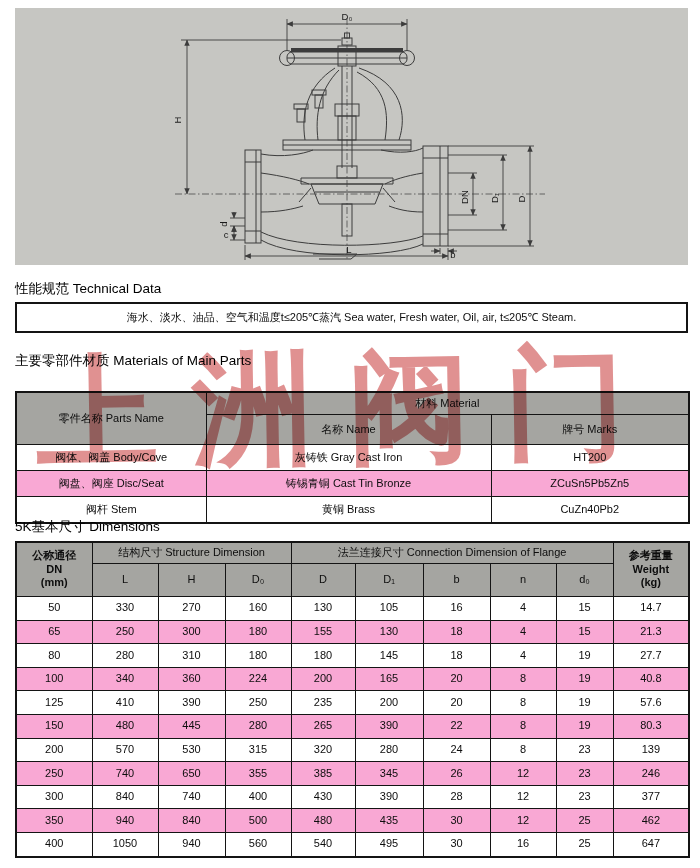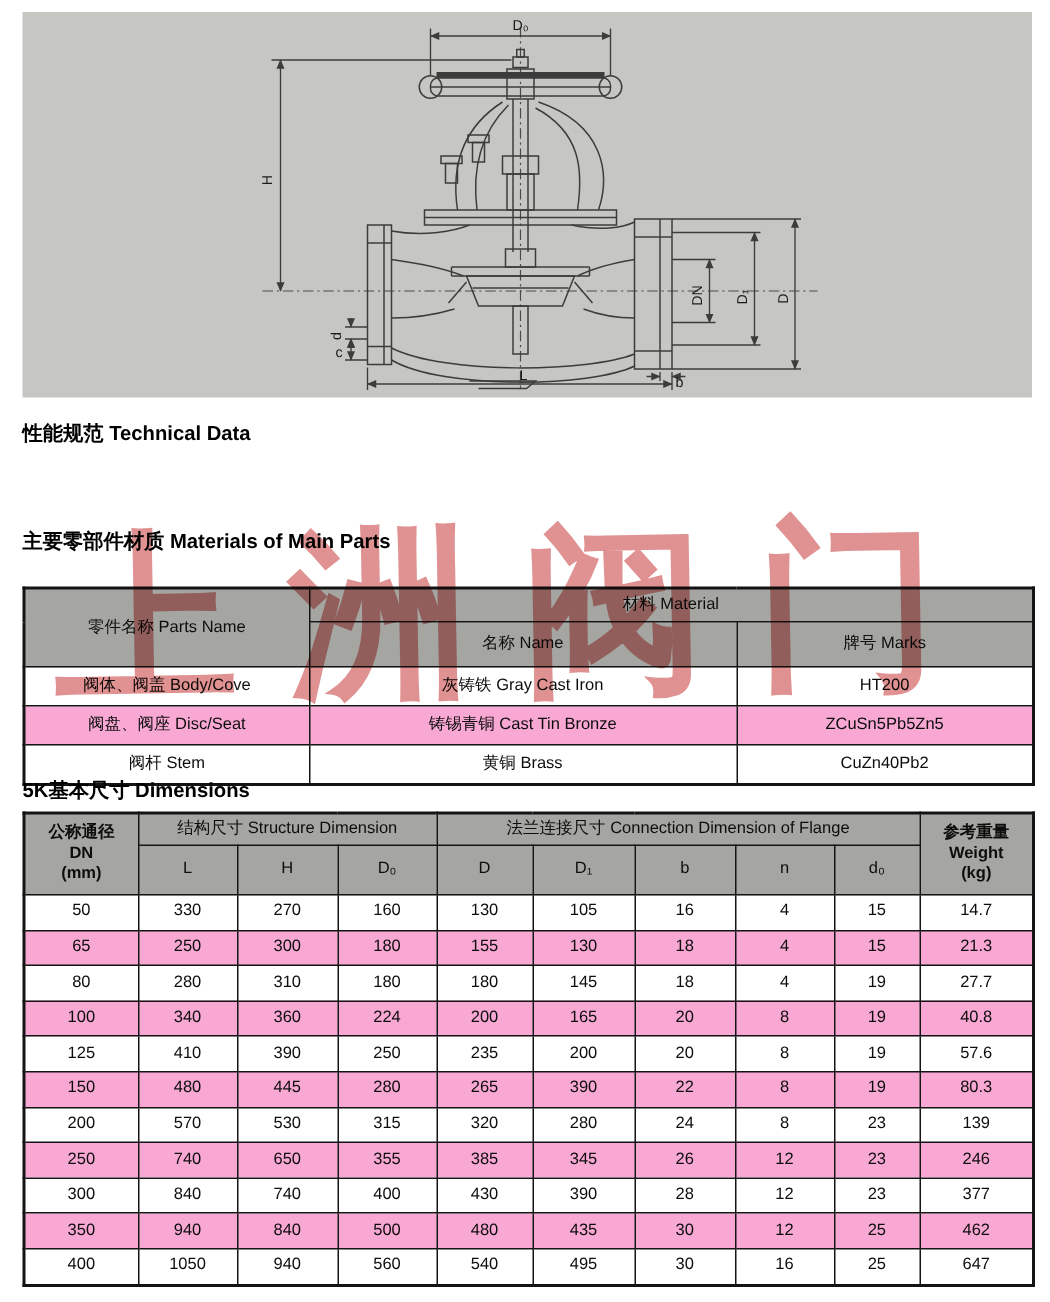--- a/index.html
+++ b/index.html
@@ -2,21 +2,21 @@
 <html><head>
 <meta charset="utf-8">
 <style>
   html,body{margin:0;padding:0;}
   body{
     width:700px;height:868px;background:#ffffff;position:relative;
     font-family:"Liberation Sans", sans-serif;color:#111;overflow:hidden;
   }
   .drawing-box{position:absolute;left:15px;top:8px;width:673px;height:257px;background:#c6c6c2;}
   .drawing-box svg{display:block;}
-  .sec-title{position:absolute;left:15px;font-weight:bold;font-size:13.5px;color:#000;white-space:nowrap;}
+  .sec-title{position:absolute;left:15px;font-weight:normal;font-size:13.5px;color:#000;white-space:nowrap;}
   #title-technical{top:280px;}
   #title-materials{top:352px;}
   #title-dimensions{top:518px;}
   table.t{
     position:absolute;left:15px;width:673px;border-collapse:collapse;table-layout:fixed;
     border:2px solid #141414;font-size:11px;
   }
   table.t th,table.t td{
     border:1px solid #141414;text-align:center;vertical-align:middle;
     padding:0 2px;font-weight:normal;color:#0d0d0d;line-height:1.25;
@@ -167,20 +167,23 @@
       <text class="dwg-txt" x="438" y="250" text-anchor="middle">b</text>
       <text class="dwg-txt" x="212" y="216" text-anchor="middle" transform="rotate(-90 212 216)">d</text>
       <text class="dwg-txt" x="211" y="230" text-anchor="middle">c</text>
     </g>
   </svg>
 </div>
 
 <div class="sec-title" id="title-technical">性能规范 Technical Data</div>
 <table class="t" id="tbl-technical">
   <tbody>
+  <tr class="rw">
+    <td>海水、淡水、油品、空气和温度t≤205℃蒸汽  Sea water, Fresh water, Oil, air, t≤205℃ Steam.</td>
+  </tr>
 </tbody>
   </table>
 
 <div class="sec-title" id="title-materials">主要零部件材质 Materials of Main Parts</div>
 <table class="t" id="tbl-materials">
   <colgroup>
       <col style="width:190px">
       <col style="width:285px">
       <col style="width:198px">
     </colgroup>

